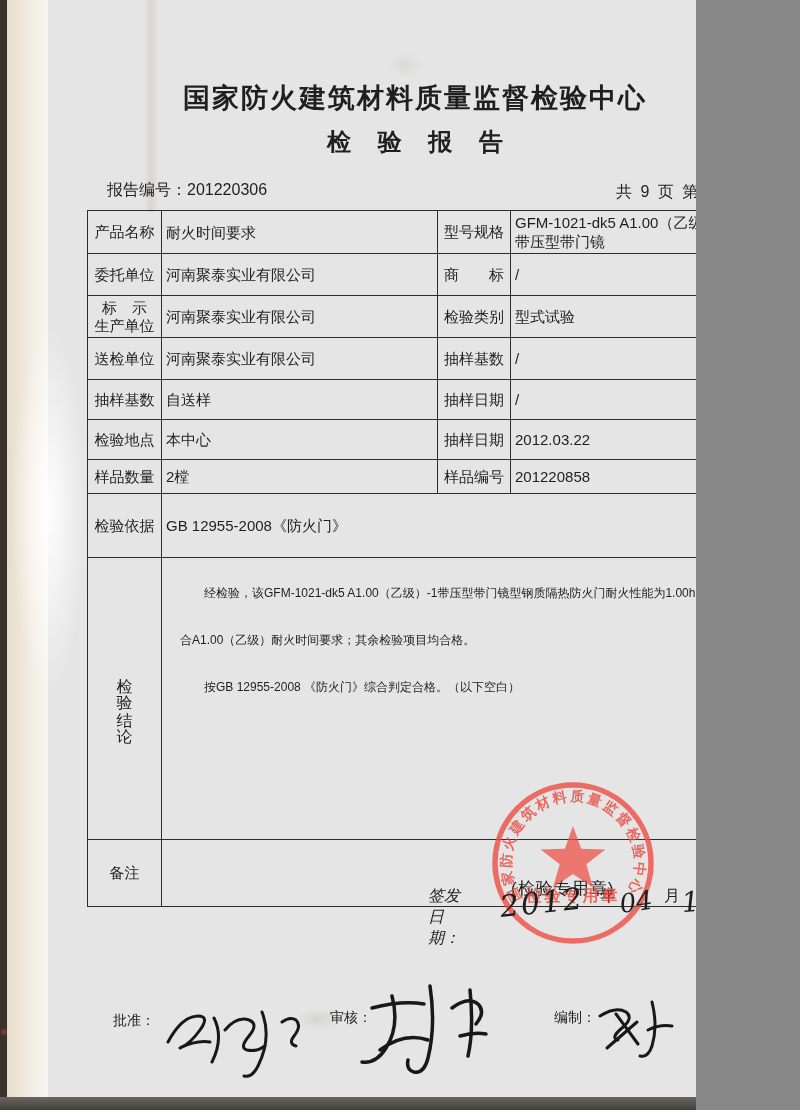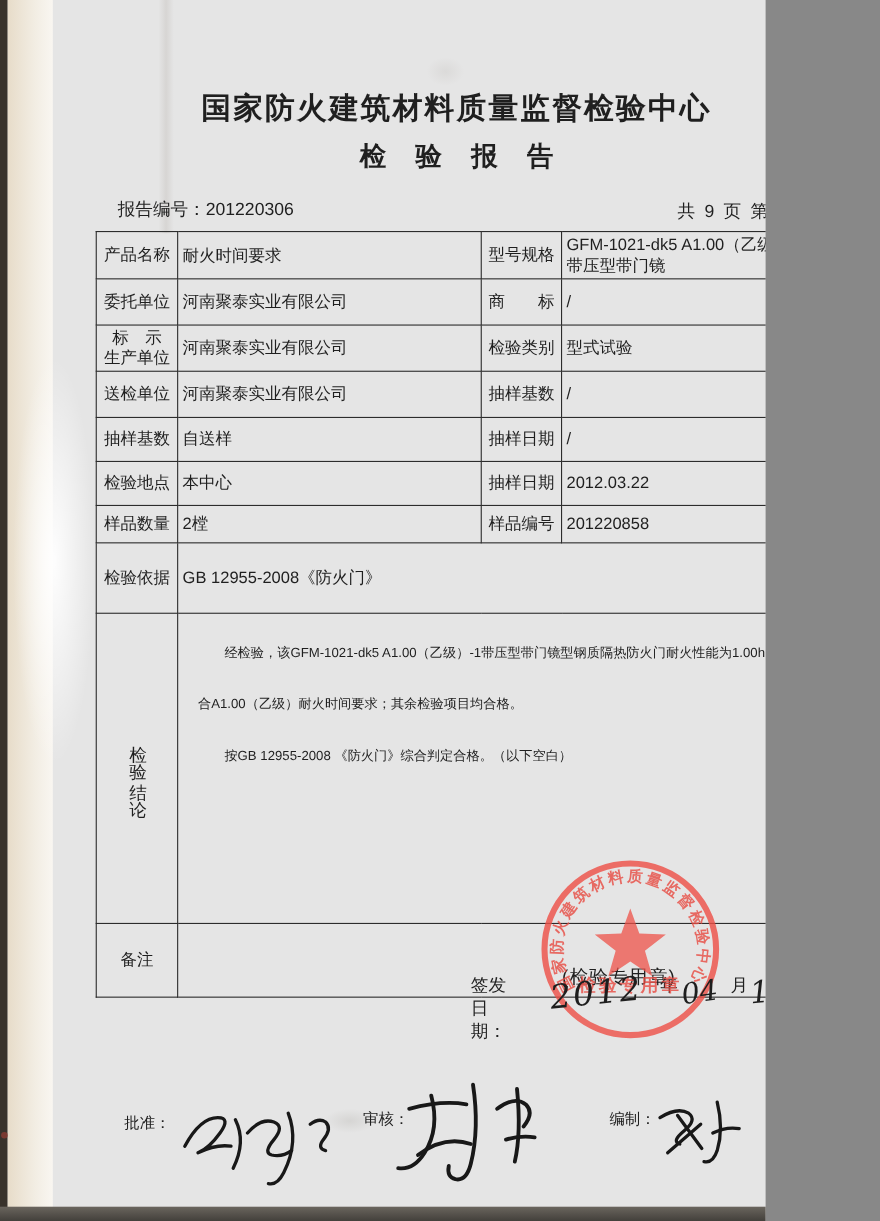--- a/index.html
+++ b/index.html
@@ -42,21 +42,21 @@
   td.lab{text-align:center;white-space:pre-line;line-height:18px;}
   td.val{text-align:left;padding-left:9px;line-height:19px;}
   td.concl{vertical-align:top;position:relative;}
   .concl-text{padding:10px 12px 0 14px;font-size:12px;line-height:47px;}
   .concl-text p{margin:0;text-indent:2em;}
   .vlabel{writing-mode:vertical-lr;text-orientation:upright;letter-spacing:17px;
     margin:0 auto;font-size:16px;}
 
   .seal-note{position:absolute;left:511px;top:877px;font-size:17px;letter-spacing:1px;}
   .issue-line{position:absolute;left:428px;top:886px;font-size:16px;}
-  .issue-label{position:absolute;left:0;top:0;}
+  .issue-label{position:absolute;left:0;top:0;font-style:italic;}
   .cal-year{position:absolute;left:172px;top:0;}
   .cal-month{position:absolute;left:236px;top:0;}
   .cal-day{position:absolute;left:294px;top:0;}
 
   
   .footer-label{position:absolute;font-size:14px;}
   .lab-approve{left:113px;top:1012px;}
   .lab-review{left:330px;top:1009px;}
   .lab-prepare{left:554px;top:1009px;}
 

